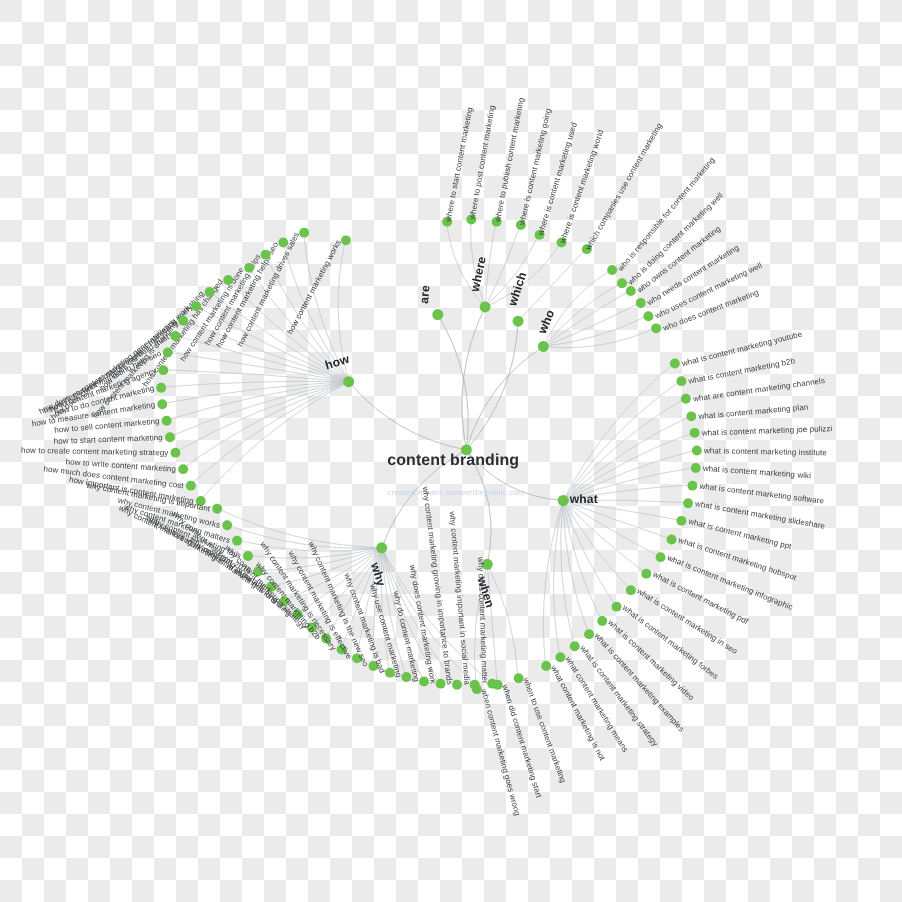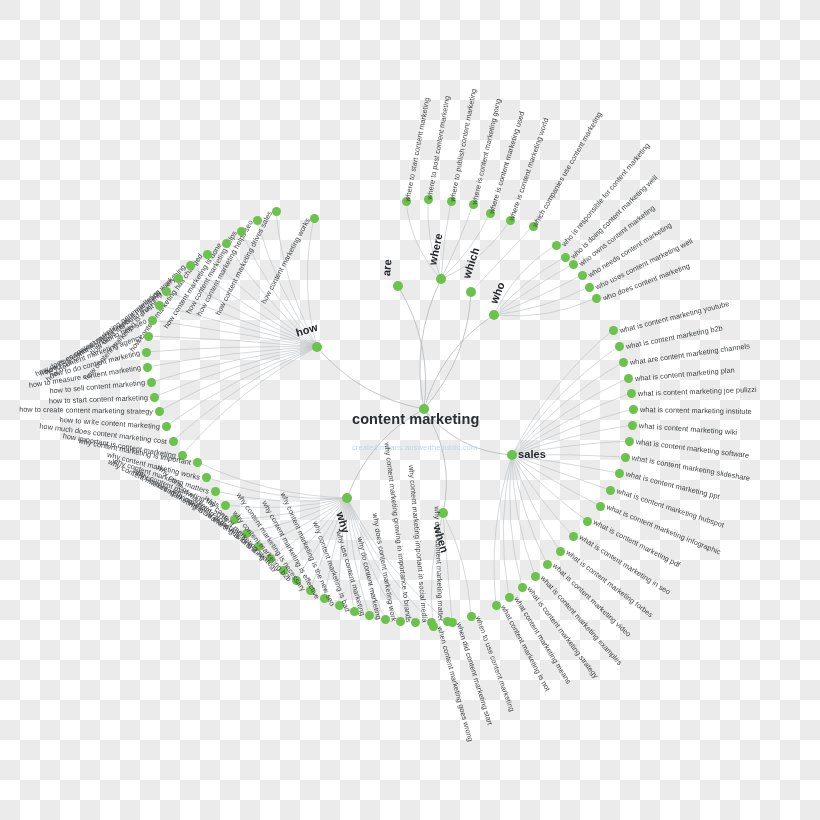--- a/index.html
+++ b/index.html
@@ -122,21 +122,21 @@
       <path d="M347,498 Q344.5613835685942,554.8678788939809 354,611" class="edge"></path>
       <path d="M347,498 Q350.48175622556874,557.9136868635683 369,615" class="edge"></path>
       <path d="M347,498 Q357.07955646455105,561.301461606174 385,619" class="edge"></path>
       <path d="M347,498 Q363.3520018442956,563.872714652458 400,621" class="edge"></path>
       <path d="M347,498 Q369.8206417894407,566.1306157928874 415,622" class="edge"></path>
       <path d="M347,498 Q377.0365749224436,568.1042556976995 431,622" class="edge"></path>
       <path d="M347,498 Q384.4688757855586,569.6879058653994 447,621" class="edge"></path>
     </svg>
 
   <div class="node hub" id="center-node"></div>
-  <div id="center-title">content marketing</div>
+  <div id="center-title">content branding</div>
   <div id="center-sub">created means answerthepublic.com</div>
 
   <div id="branch-layer">
       <div class="node hub" style="left: 317px; top: 347px;"></div>
       <div class="hub-label" style="left: 296px; top: 327px; transform: rotate(-17deg); transform-origin: 0px 50%;">how</div>
       <div class="node" style="left: 314px; top: 218px;"></div>
       <div class="leaf-label" style="transform-origin: 0px 50%; left: 308px; top: 214px; transform: rotate(-62deg) translateX(-100%);">how content marketing works</div>
       <div class="node" style="left: 276px; top: 211px;"></div>
       <div class="leaf-label" style="transform-origin: 0px 50%; left: 270px; top: 207px; transform: rotate(-63deg) translateX(-100%);">how content marketing drives sales</div>
       <div class="node" style="left: 257px; top: 220px;"></div>
@@ -203,21 +203,21 @@
       <div class="leaf-label" style="transform-origin: 0px 50%; left: 572px; top: 253px; transform: rotate(-44deg);">who is doing content marketing well</div>
       <div class="node" style="left: 573px; top: 264px;"></div>
       <div class="leaf-label" style="transform-origin: 0px 50%; left: 580px; top: 260px; transform: rotate(-38deg);">who owns content marketing</div>
       <div class="node" style="left: 582px; top: 275px;"></div>
       <div class="leaf-label" style="transform-origin: 0px 50%; left: 589px; top: 271px; transform: rotate(-32deg);">who needs content marketing</div>
       <div class="node" style="left: 589px; top: 287px;"></div>
       <div class="leaf-label" style="transform-origin: 0px 50%; left: 596px; top: 283px; transform: rotate(-26deg);">who uses content marketing well</div>
       <div class="node" style="left: 596px; top: 298px;"></div>
       <div class="leaf-label" style="transform-origin: 0px 50%; left: 603px; top: 294px; transform: rotate(-21deg);">who does content marketing</div>
       <div class="node hub" style="left: 512px; top: 455px;"></div>
-      <div class="hub-label" style="left: 518px; top: 448px; transform: rotate(0deg); transform-origin: 0px 50%;">sales</div>
+      <div class="hub-label" style="left: 518px; top: 448px; transform: rotate(0deg); transform-origin: 0px 50%;">what</div>
       <div class="node" style="left: 613px; top: 330px;"></div>
       <div class="leaf-label" style="transform-origin: 0px 50%; left: 620px; top: 326px; transform: rotate(-14deg);">what is content marketing youtube</div>
       <div class="node" style="left: 619px; top: 346px;"></div>
       <div class="leaf-label" style="transform-origin: 0px 50%; left: 626px; top: 342px; transform: rotate(-11deg);">what is content marketing b2b</div>
       <div class="node" style="left: 623px; top: 362px;"></div>
       <div class="leaf-label" style="transform-origin: 0px 50%; left: 630px; top: 358px; transform: rotate(-8deg);">what are content marketing channels</div>
       <div class="node" style="left: 628px; top: 378px;"></div>
       <div class="leaf-label" style="transform-origin: 0px 50%; left: 635px; top: 374px; transform: rotate(-5deg);">what is content marketing plan</div>
       <div class="node" style="left: 631px; top: 393px;"></div>
       <div class="leaf-label" style="transform-origin: 0px 50%; left: 638px; top: 389px; transform: rotate(-2deg);">what is content marketing joe pulizzi</div>

